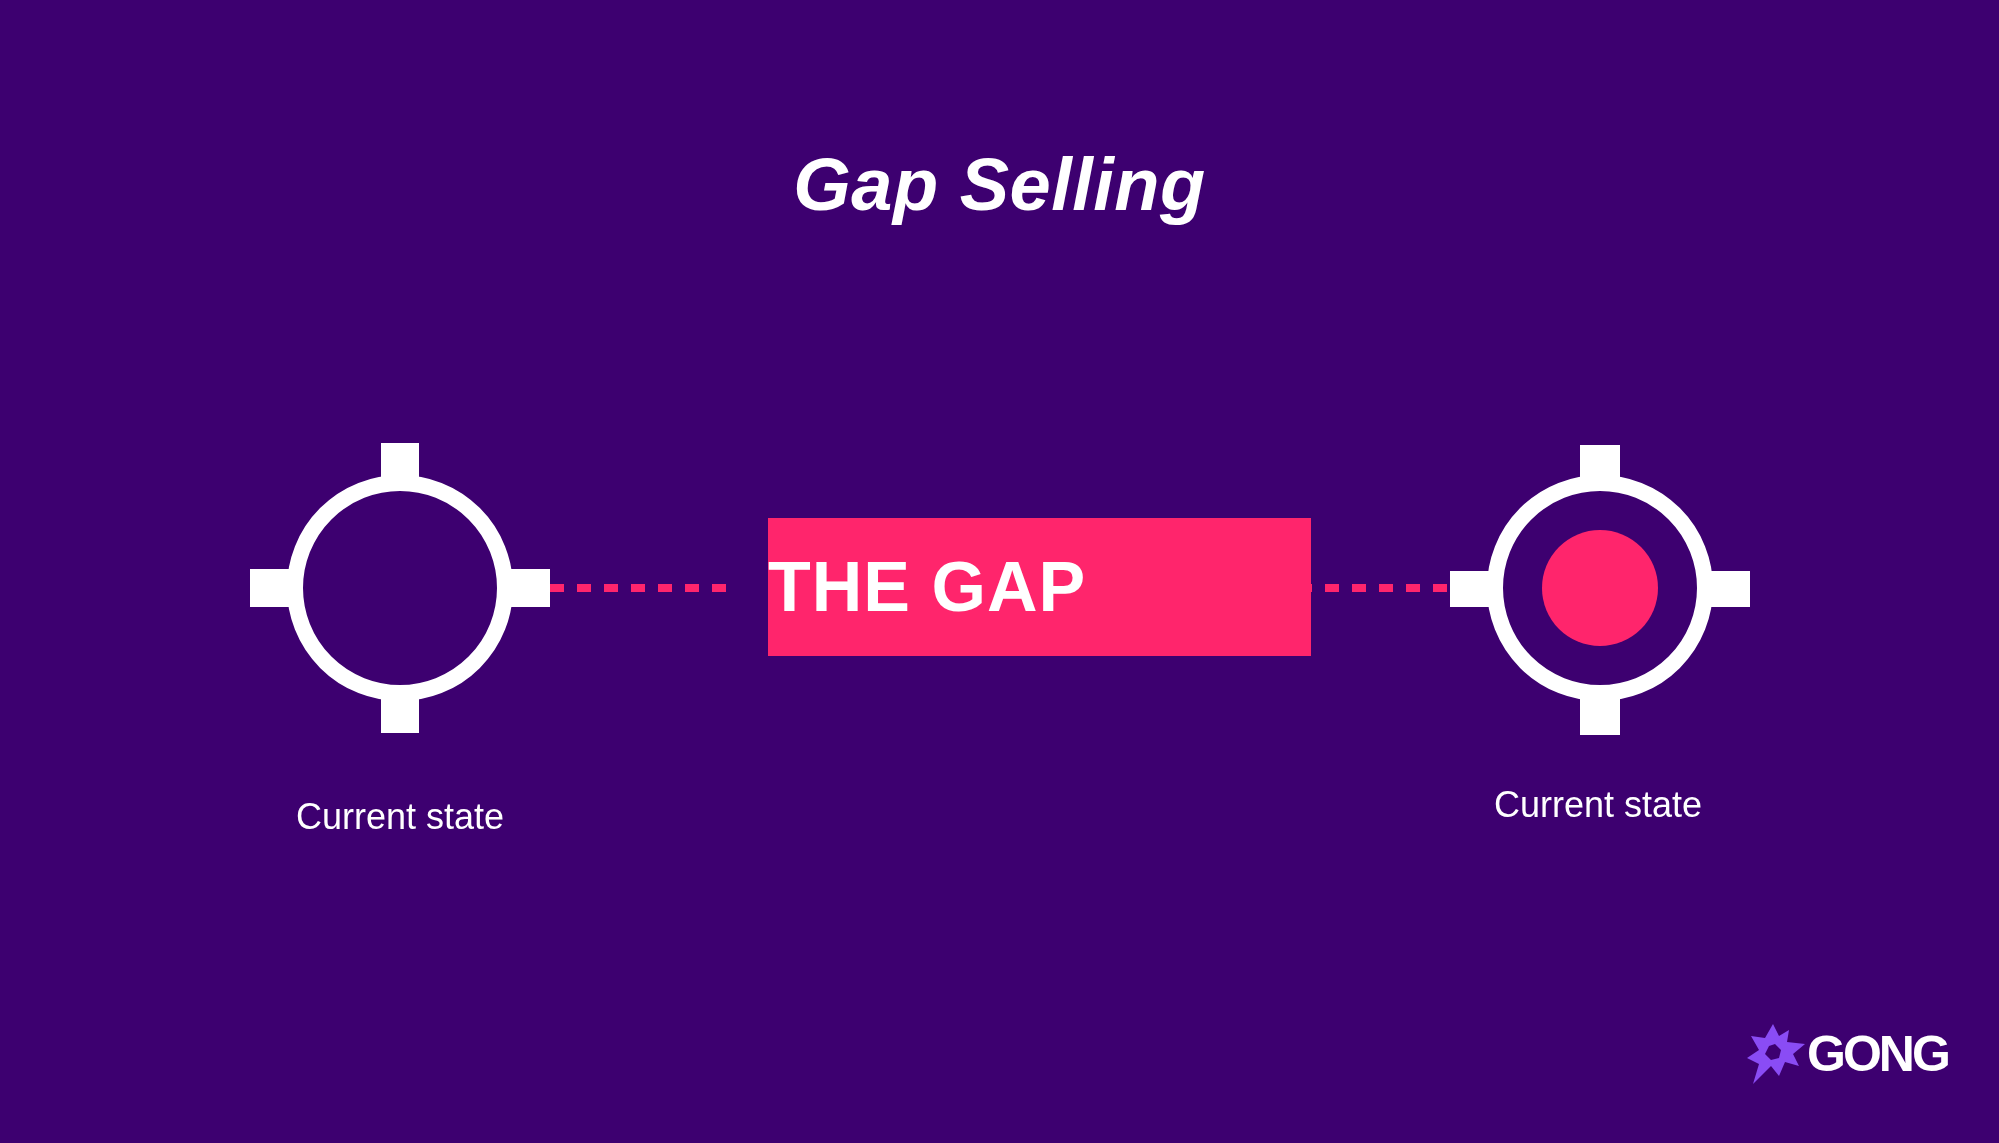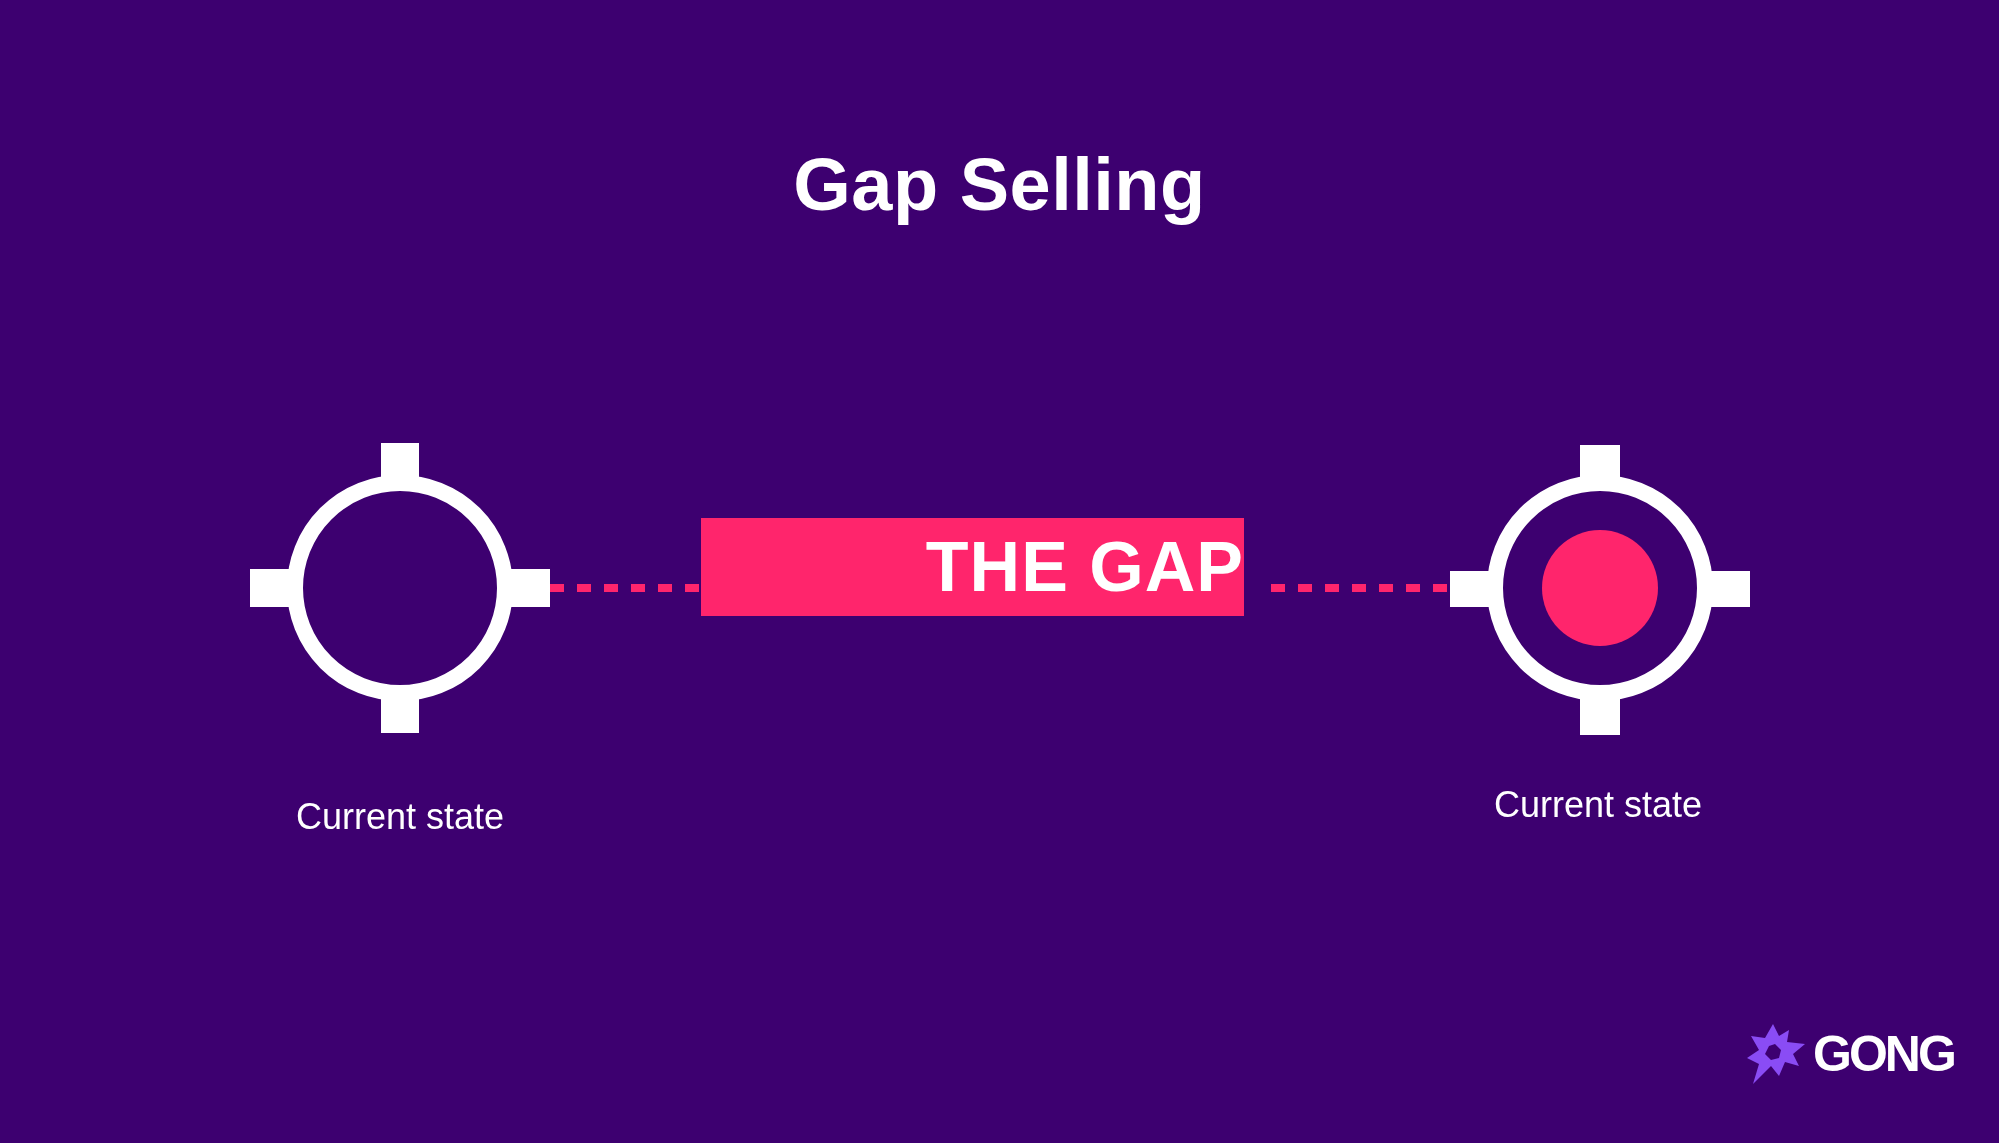--- a/index.html
+++ b/index.html
@@ -6,37 +6,38 @@
   body {
     width:1999px; height:1143px; overflow:hidden;
     background:#3d0070;
     font-family:"Liberation Sans", "DejaVu Sans", sans-serif;
     position:relative;
   }
   .title {
     position:absolute; left:0; width:1999px; top:142px;
     text-align:center; color:#ffffff; font-size:74px; font-weight:bold;
     letter-spacing:0.5px;
+    font-style:italic;
   }
   .target { position:absolute; width:300px; height:300px; }
   .target svg { width:300px; height:300px; display:block; }
   .gap-box {
-    position:absolute; left:701px; top:518px; width:543px; height:98px;
-    background:#ff256c; display:flex; align-items:center; justify-content:flex-end;
+    position:absolute; left:768px; top:518px; width:543px; height:138px;
+    background:#ff256c; display:flex; align-items:center; justify-content:flex-start;
   }
   .gap-label { color:#ffffff; font-size:70px; font-weight:bold; letter-spacing:1px; }
   .dash {
     position:absolute; height:8px; top:584px;
     background-image:linear-gradient(to right, #ff256c 0 14px, transparent 14px 27px);
     background-size:27px 8px; background-repeat:repeat-x;
   }
   .state-label {
     position:absolute; color:#ffffff; font-size:36px; text-align:center; width:400px;
   }
-  .logo { position:absolute; left:1745px; top:1022px; display:flex; align-items:center; gap:6px; }
+  .logo { position:absolute; left:1745px; top:1022px; display:flex; align-items:center; }
   .logo-text { color:#ffffff; font-size:50px; font-weight:bold; letter-spacing:-3px; font-family:"Liberation Sans", sans-serif; }
 </style>
 </head>
 <body>
 
 <div class="title">Gap Selling</div>
 
 <div class="target" style="left:250px; top:438px;">
   <svg viewBox="0 0 300 300">
     <rect x="131" y="5" width="38" height="60" fill="#ffffff"></rect>

